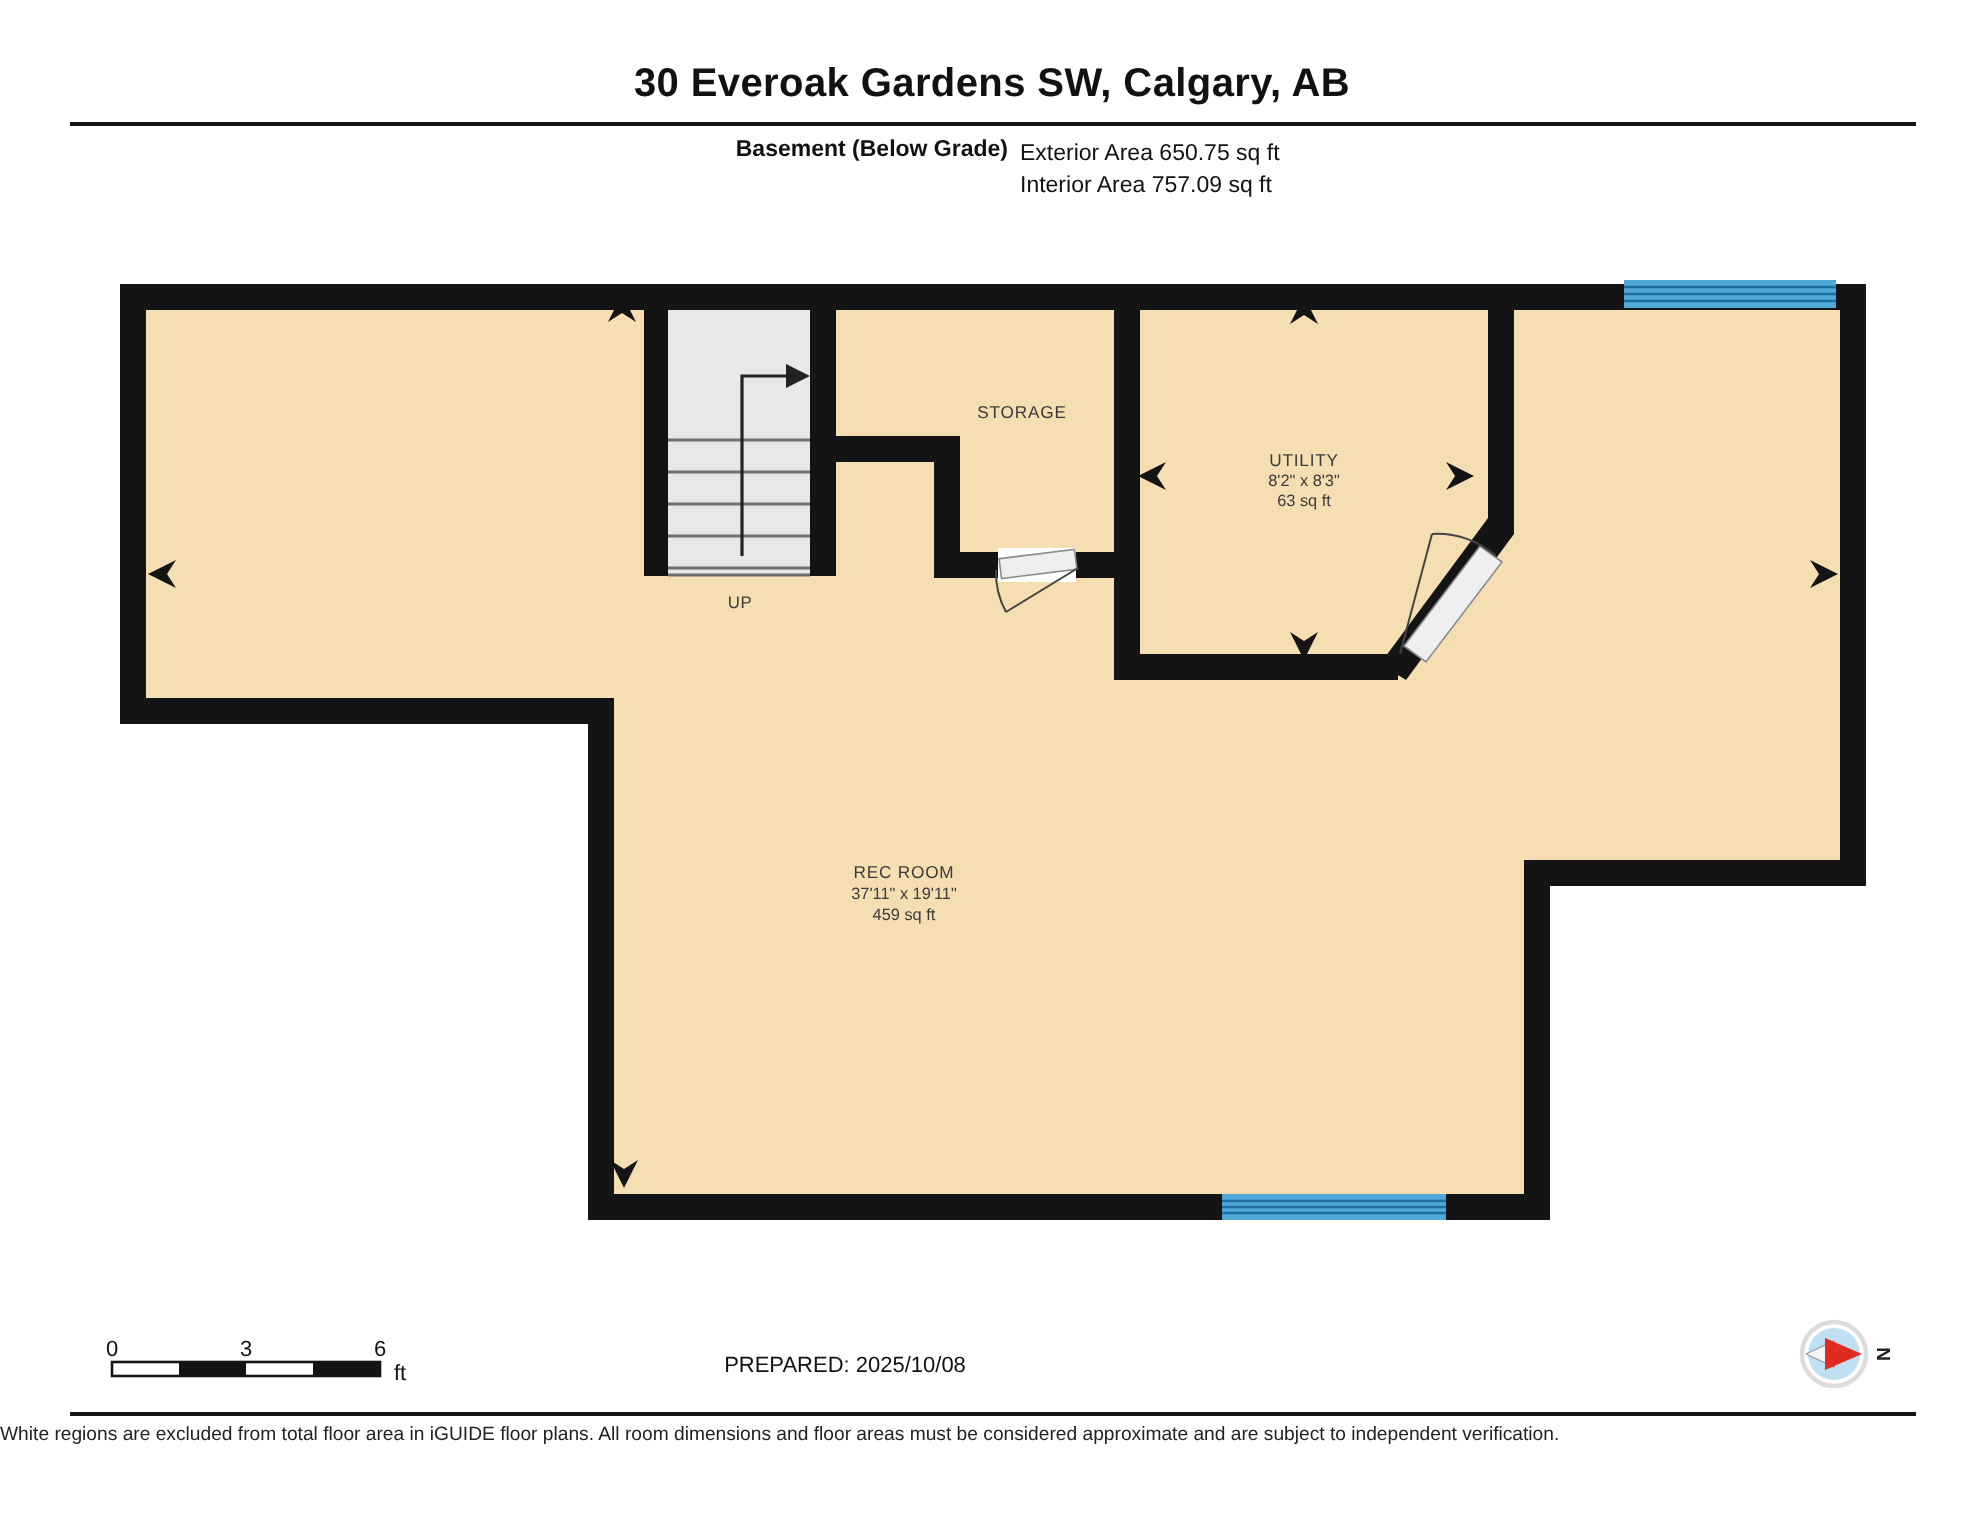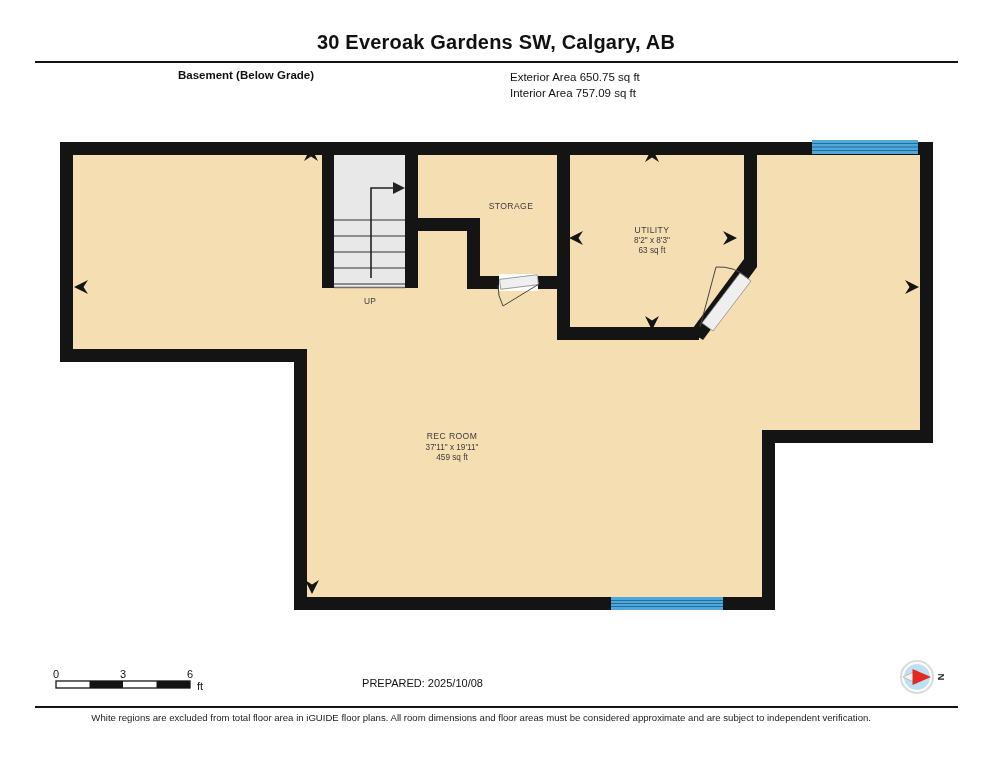--- a/index.html
+++ b/index.html
@@ -9,27 +9,27 @@
   }
   .abs{position:absolute;}
   .page-title{
     top:31px;left:0;width:992px;text-align:center;
     font-size:20px;font-weight:bold;letter-spacing:.2px;
   }
   .rule{left:35px;width:923px;height:2px;background:#141414;}
   .rule-top{top:61px;}
   .rule-bottom{top:706px;}
   .floor-label{
-    top:69px;left:0;width:492px;text-align:center;
-    font-size:11.5px;font-weight:bold;
+    top:69px;left:0;width:492px;text-align:right;
+    font-size:11.5px;font-weight:bold;padding-left:12px;
   }
   .areas{top:69px;left:500px;font-size:11.5px;line-height:16px;margin-left:10px;}
   .prepared{top:677px;left:0;width:845px;text-align:center;font-size:11px;}
   .disclaimer{
-    top:712px;left:0;width:871px;text-align:right;
+    top:712px;left:0;width:871px;text-align:left;
     font-size:9.6px;color:#222;
   }
   svg text{font-family:"Liberation Sans", sans-serif;}
   .room-name{font-size:8.6px;fill:#3b3b3b;letter-spacing:.4px;}
   .room-dim{font-size:8.2px;fill:#3b3b3b;}
   .up-label{font-size:8.4px;fill:#3b3b3b;letter-spacing:.3px;}
   .scale-num{font-size:11px;fill:#111;}
   .north-n{font-size:9.5px;font-weight:bold;fill:#222;}
 </style>
 </head>

